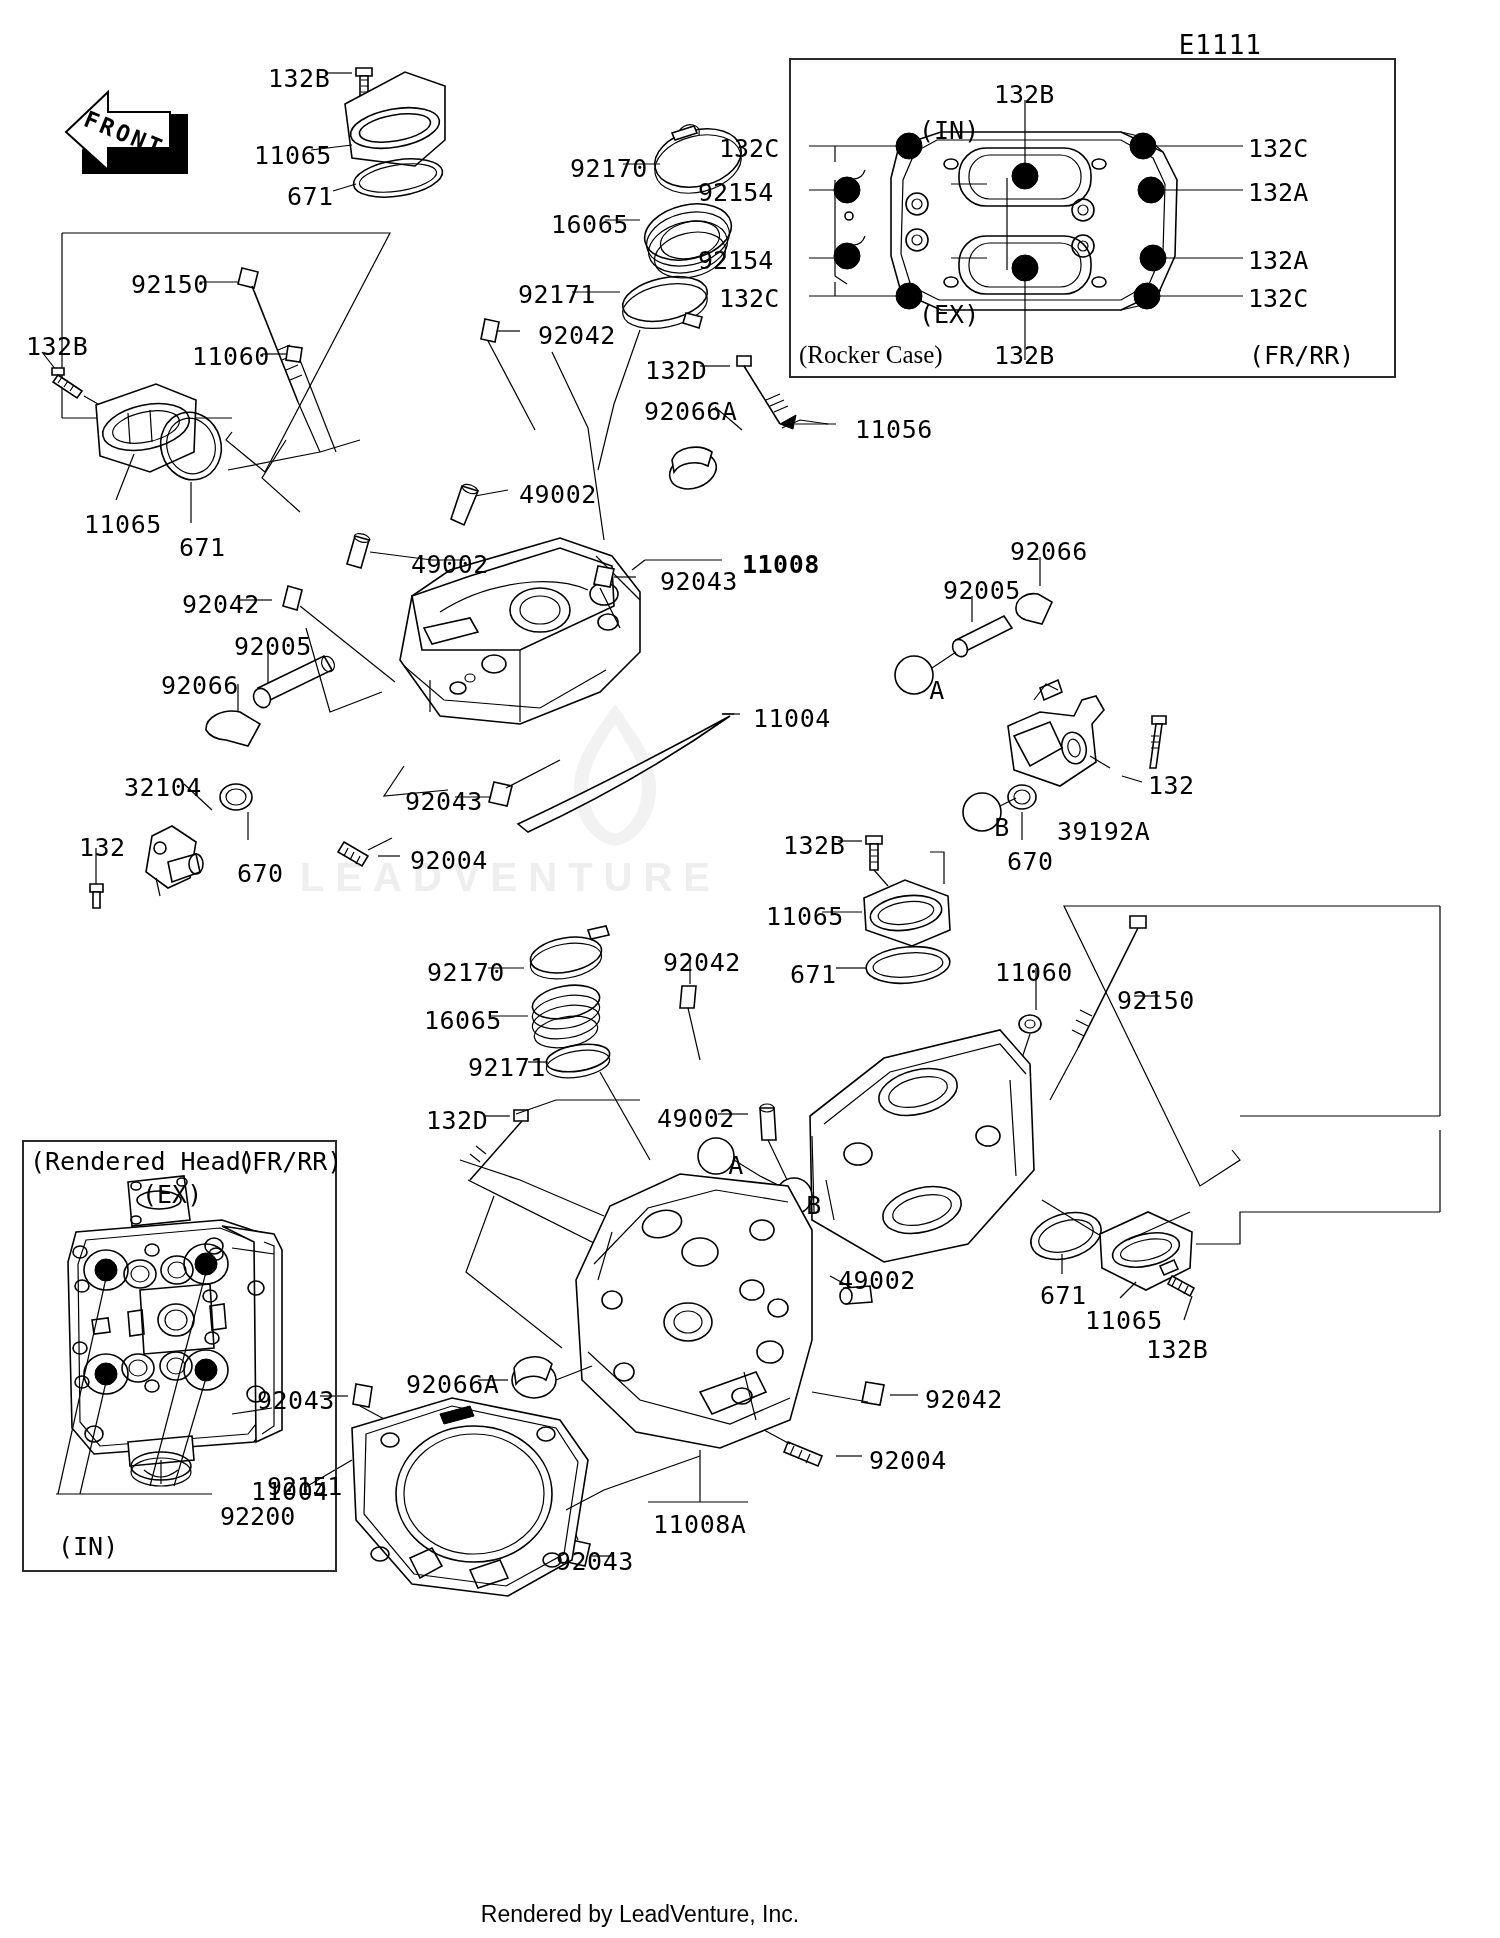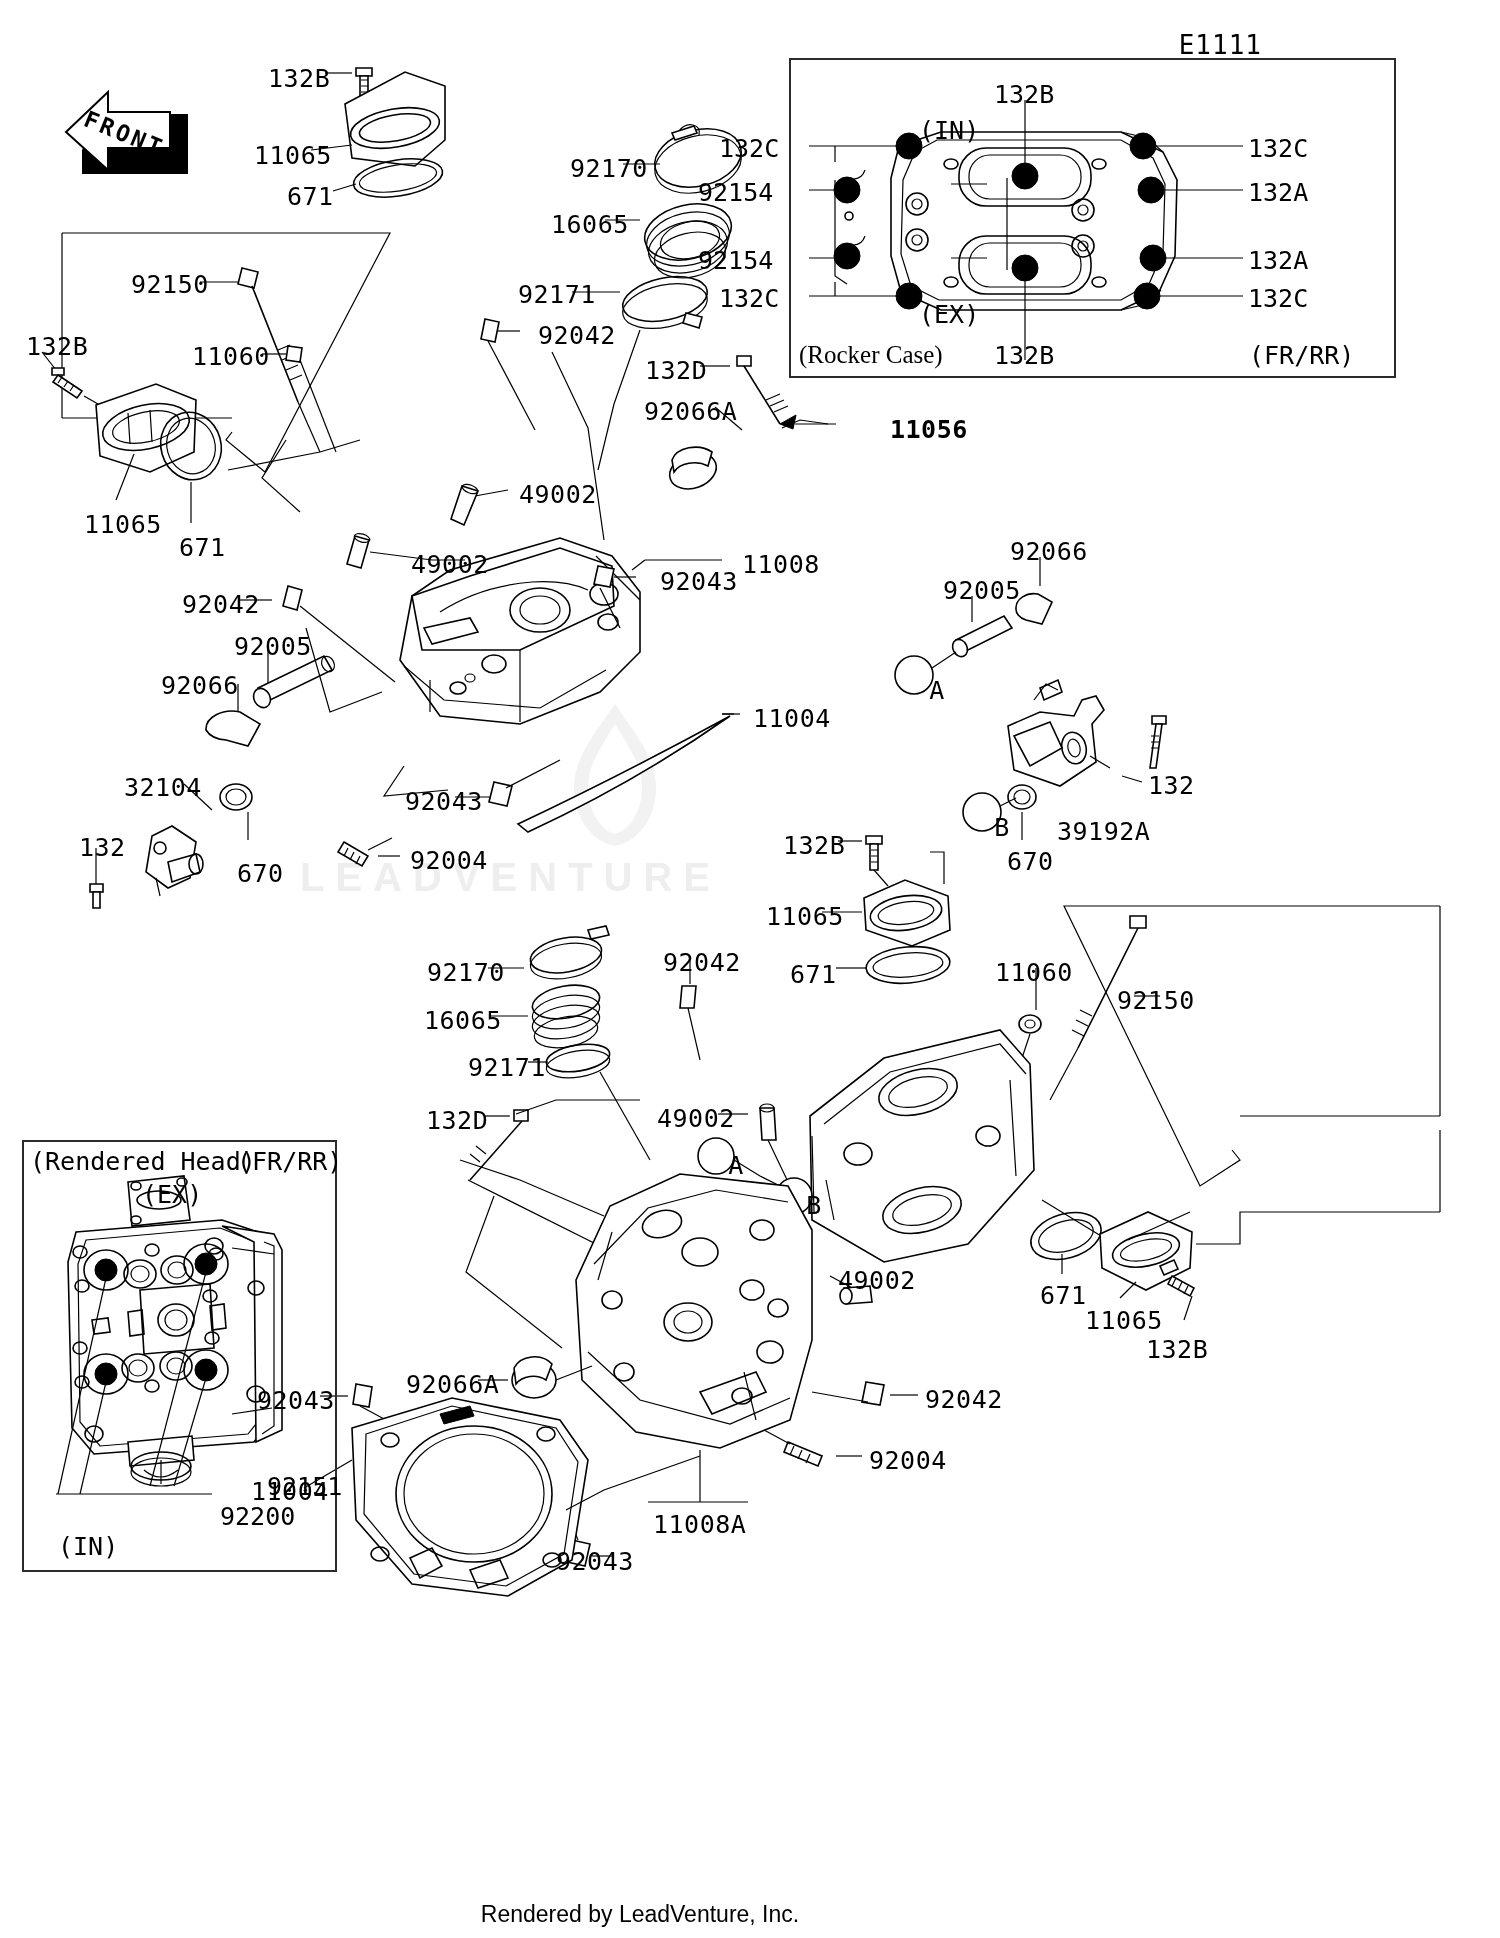--- a/index.html
+++ b/index.html
@@ -678,35 +678,35 @@
   <div id="callout-layer">
       <div class="lbl" style="left: 268px; top: 66px;">132B</div>
       <div class="lbl" style="left: 254px; top: 143px;">11065</div>
       <div class="lbl" style="left: 287px; top: 184px;">671</div>
       <div class="lbl" style="left: 570px; top: 156px;">92170</div>
       <div class="lbl" style="left: 551px; top: 212px;">16065</div>
       <div class="lbl" style="left: 518px; top: 282px;">92171</div>
       <div class="lbl" style="left: 538px; top: 323px;">92042</div>
       <div class="lbl" style="left: 645px; top: 358px;">132D</div>
       <div class="lbl" style="left: 644px; top: 399px;">92066A</div>
-      <div class="lbl" style="left: 890px; top: 417px; font-weight: bold;">11056</div>
+      <div class="lbl" style="left: 855px; top: 417px;">11056</div>
       <div class="lbl" style="left: 131px; top: 272px;">92150</div>
       <div class="lbl" style="left: 192px; top: 344px;">11060</div>
       <div class="lbl" style="left: 26px; top: 334px;">132B</div>
       <div class="lbl" style="left: 84px; top: 512px;">11065</div>
       <div class="lbl" style="left: 179px; top: 535px;">671</div>
       <div class="lbl" style="left: 182px; top: 592px;">92042</div>
       <div class="lbl" style="left: 234px; top: 634px;">92005</div>
       <div class="lbl" style="left: 161px; top: 673px;">92066</div>
       <div class="lbl" style="left: 124px; top: 775px;">32104</div>
       <div class="lbl" style="left: 237px; top: 861px;">670</div>
       <div class="lbl" style="left: 79px; top: 835px;">132</div>
       <div class="lbl" style="left: 519px; top: 482px;">49002</div>
       <div class="lbl" style="left: 411px; top: 552px;">49002</div>
-      <div class="lbl" style="left: 742px; top: 552px;">11008</div>
+      <div class="lbl" style="left: 742px; top: 552px; font-weight: bold;">11008</div>
       <div class="lbl" style="left: 660px; top: 569px;">92043</div>
       <div class="lbl" style="left: 753px; top: 706px;">11004</div>
       <div class="lbl" style="left: 405px; top: 789px;">92043</div>
       <div class="lbl" style="left: 410px; top: 848px;">92004</div>
       <div class="lbl" style="left: 1010px; top: 539px;">92066</div>
       <div class="lbl" style="left: 943px; top: 578px;">92005</div>
       <div class="lbl" style="left: 1148px; top: 773px;">132</div>
       <div class="lbl" style="left: 1057px; top: 819px;">39192A</div>
       <div class="lbl" style="left: 1007px; top: 849px;">670</div>
       <div class="lbl" style="left: 918px; top: 672px; width: 38px; height: 38px; line-height: 38px; text-align: center; font-size: 25px;">A</div>

